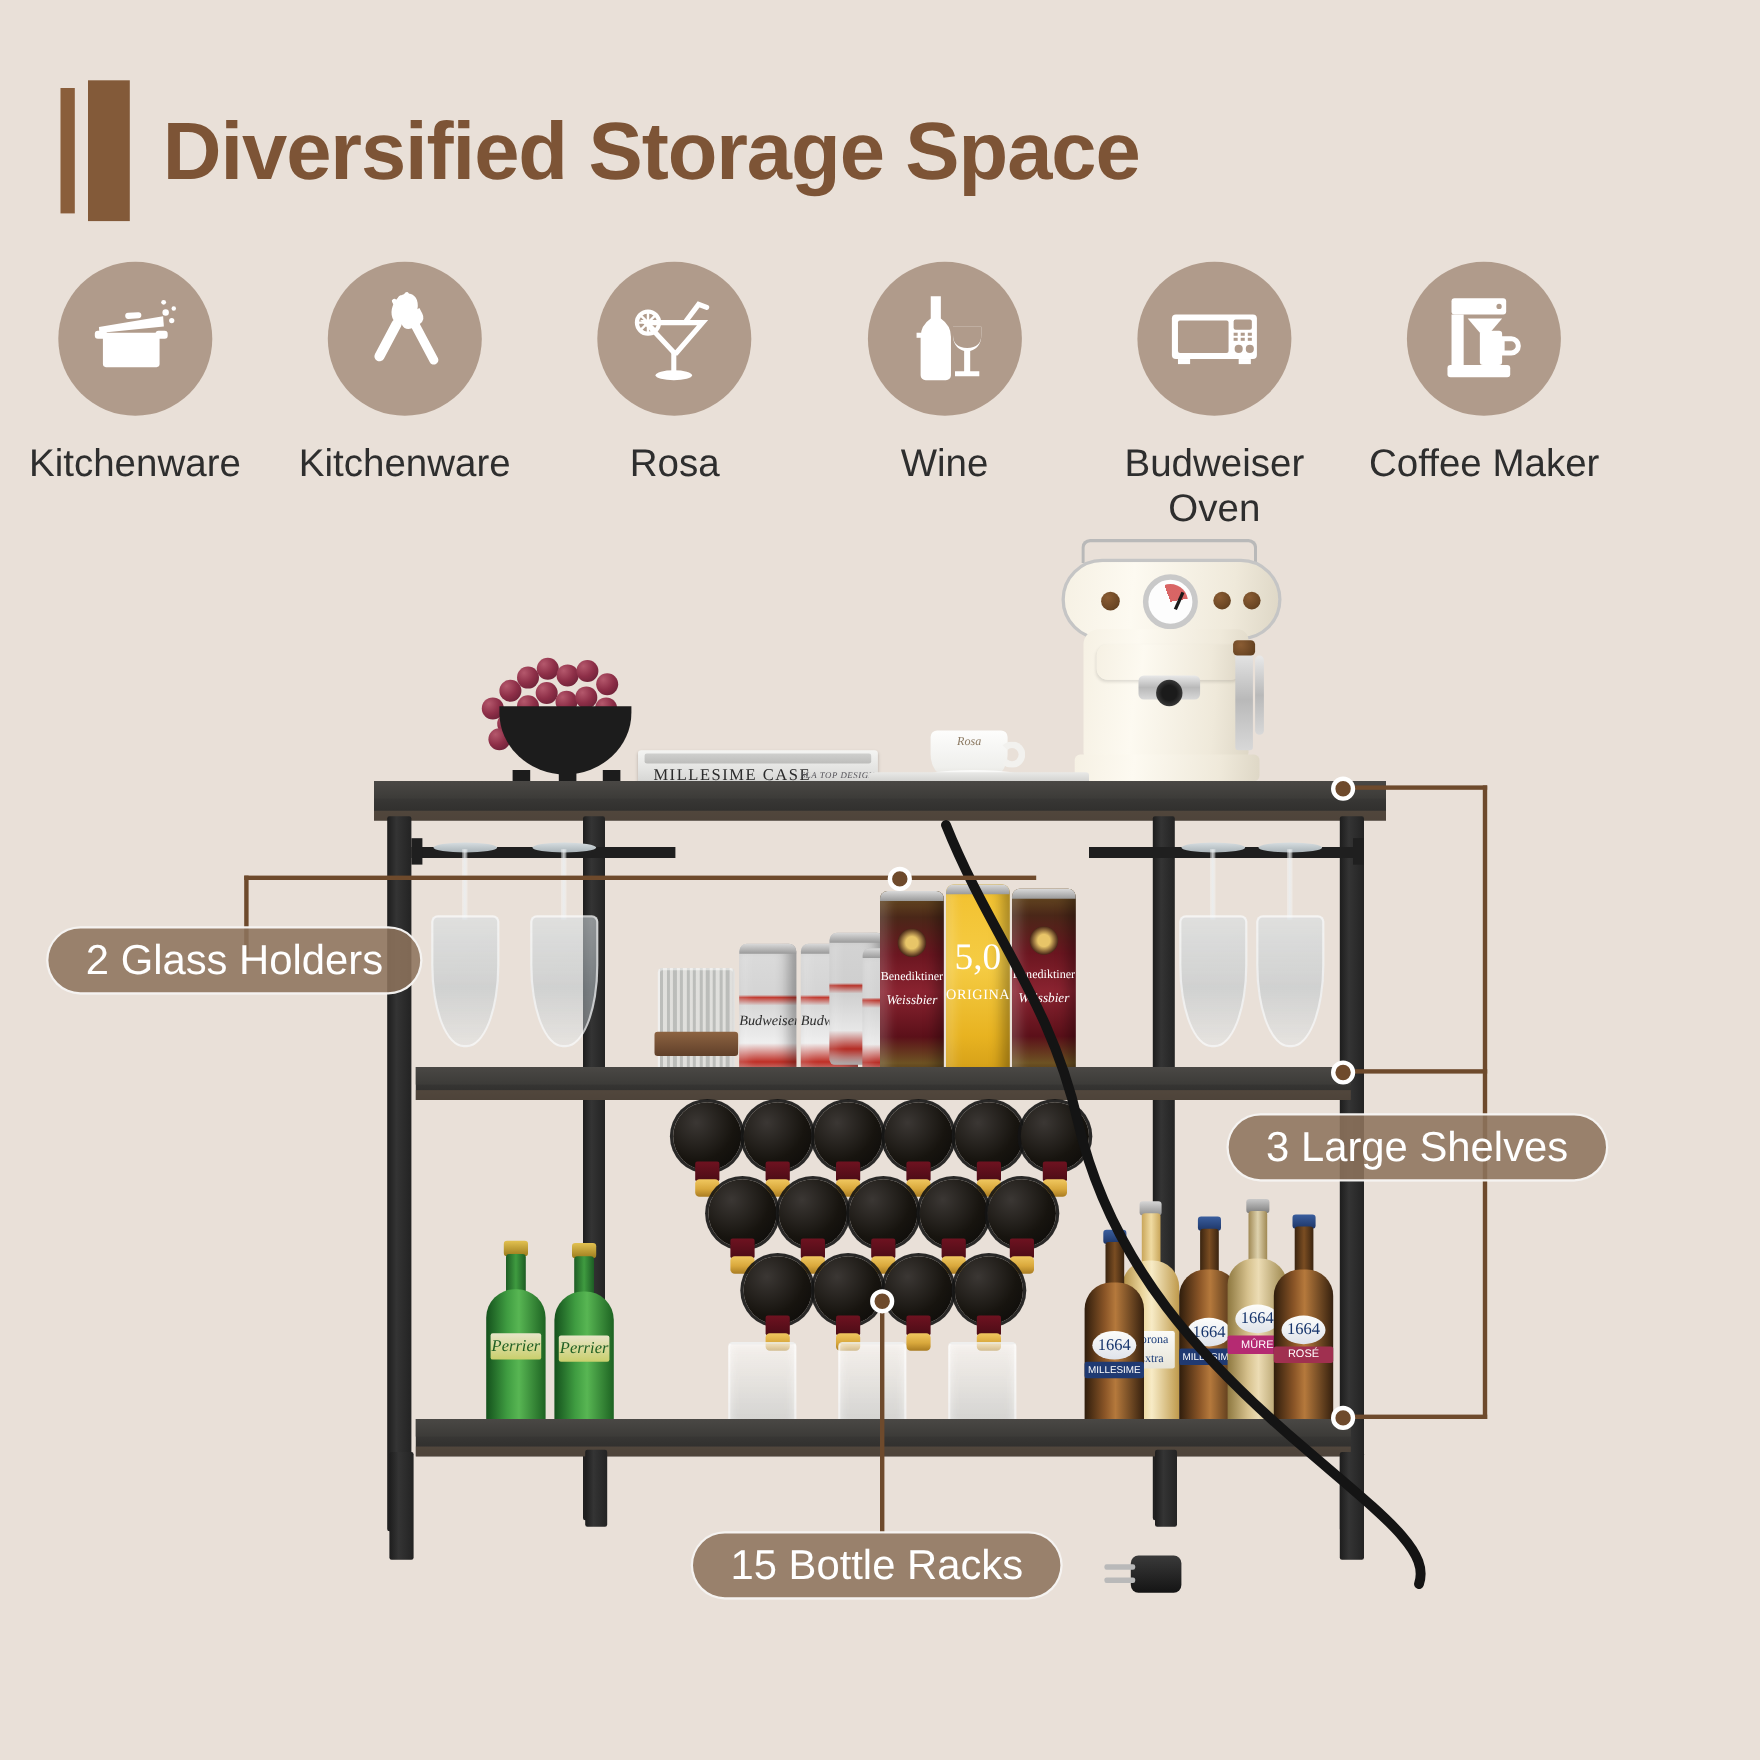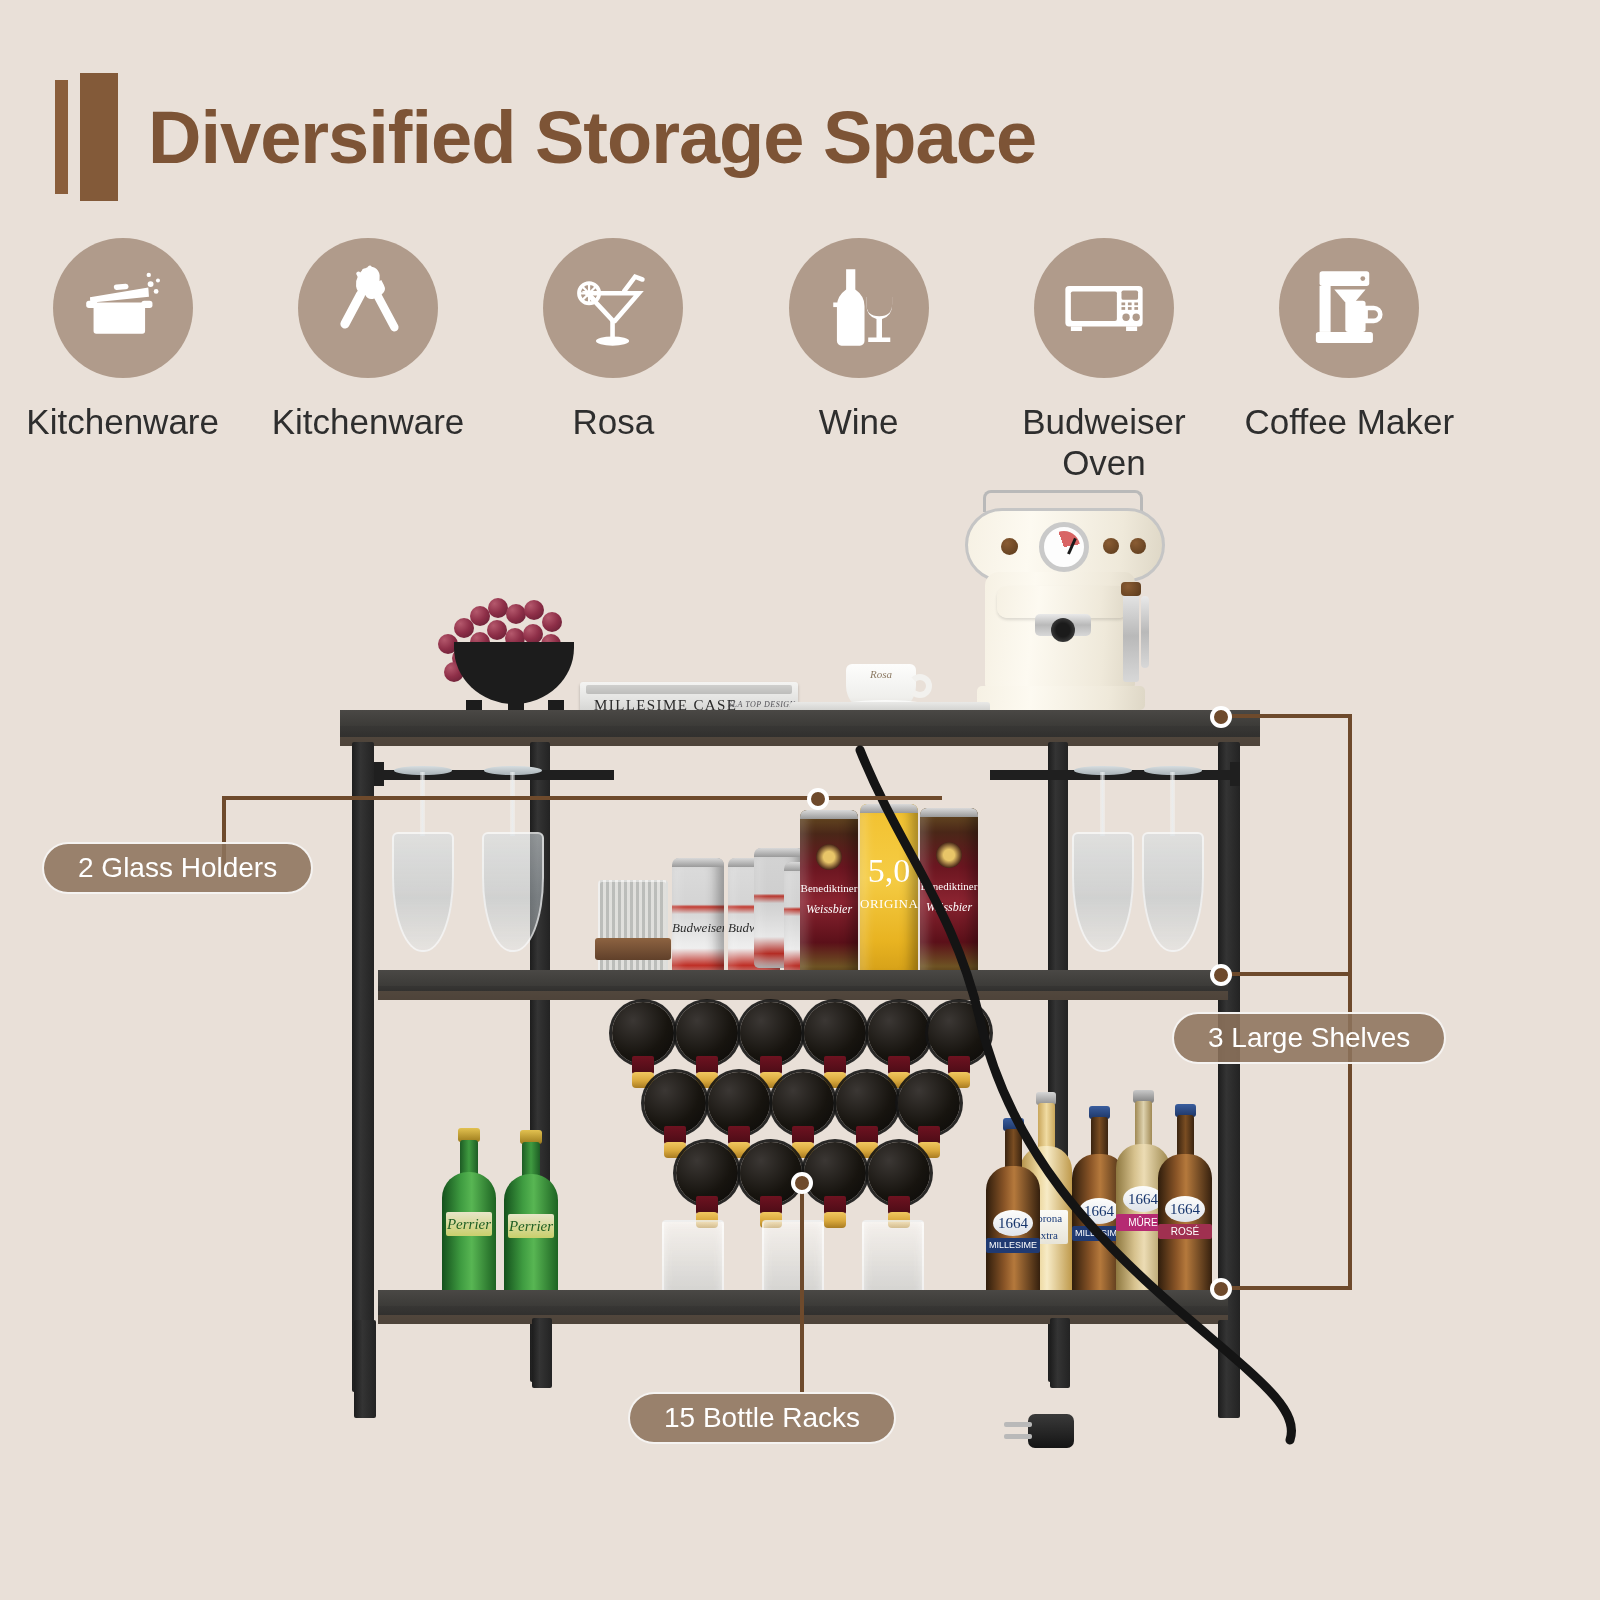--- a/index.html
+++ b/index.html
@@ -103,21 +103,21 @@
      background: linear-gradient(180deg, rgba(215,222,226,.58) 0%, rgba(186,196,202,.52) 55%, rgba(225,231,234,.40) 100%);
      border:2px solid rgba(255,255,255,.6); border-radius: 6px 6px 48% 48% / 6px 6px 62% 62%; }
   .wg-stem { position:absolute; width:5px;
      background: linear-gradient(90deg, rgba(255,255,255,.30), rgba(236,240,242,.8), rgba(255,255,255,.30)); }
   .wg-foot { position:absolute; height:9px; border-radius:50%;
      background: linear-gradient(180deg,#d6dde0,#a8b2b7); }
 
   
   .pill { position:absolute; display:flex; align-items:center; justify-content:center;
      background: rgba(141,115,92,.88); border:2px solid rgba(255,255,255,.9);
-     border-radius: 100px; color:#fff; font-size:28px; white-space:nowrap; padding:16px 34px; height:52px; }
+     border-radius: 100px; color:#fff; font-size:38px; white-space:nowrap; padding:16px 34px; height:62px; }
   .leader { position:absolute; background:#6e4a2c; }
   .dot { position:absolute; width:22px; height:22px; border-radius:50%; background:#6e4a2c;
      border:4px solid #fff; }
 
   
   .plug-body { position:absolute; width:46px; height:34px; border-radius:7px;
      background: linear-gradient(180deg,#3a3a3a,#141414); }
   .prong { position:absolute; height:5px; border-radius:2px; background:#b9b9b9; }
 </style>
 </head>
@@ -521,21 +521,21 @@
     <span>2 Glass Holders</span>
   </div>
 
   <div class="leader" style="left:1230px; top:714px; width:122px; height:4px;"></div>
   <div class="leader" style="left:1230px; top:972px; width:122px; height:4px;"></div>
   <div class="leader" style="left:1230px; top:1286px; width:122px; height:4px;"></div>
   <div class="leader" style="left:1348px; top:714px; width:4px; height:576px;"></div>
   <div class="dot" style="left:1210px; top:706px;"></div>
   <div class="dot" style="left:1210px; top:964px;"></div>
   <div class="dot" style="left:1210px; top:1278px;"></div>
-  <div class="pill" style="left:1172px; top:1012px;">
+  <div class="pill" style="left:1115px; top:1012px;">
     <span>3 Large Shelves</span>
   </div>
 
   <div class="leader" style="left:800px; top:1180px; width:4px; height:214px;"></div>
   <div class="dot" style="left:791px; top:1172px;"></div>
   <div class="pill" style="left:628px; top:1392px;">
     <span>15 Bottle Racks</span>
   </div>
 
 </div>

